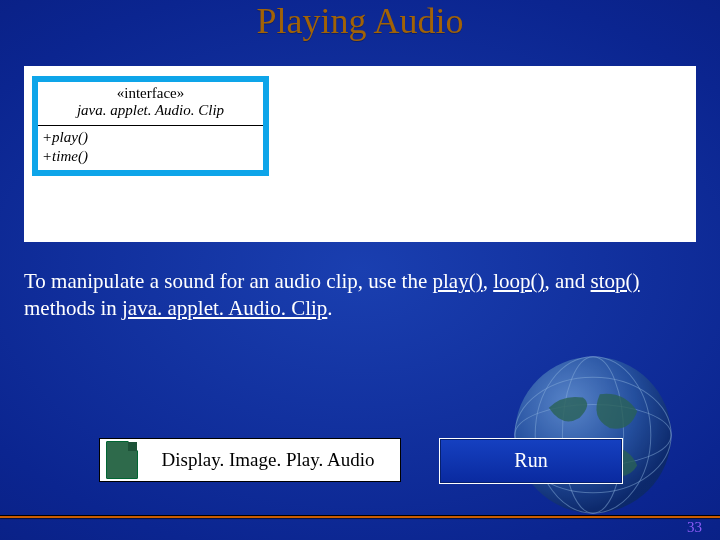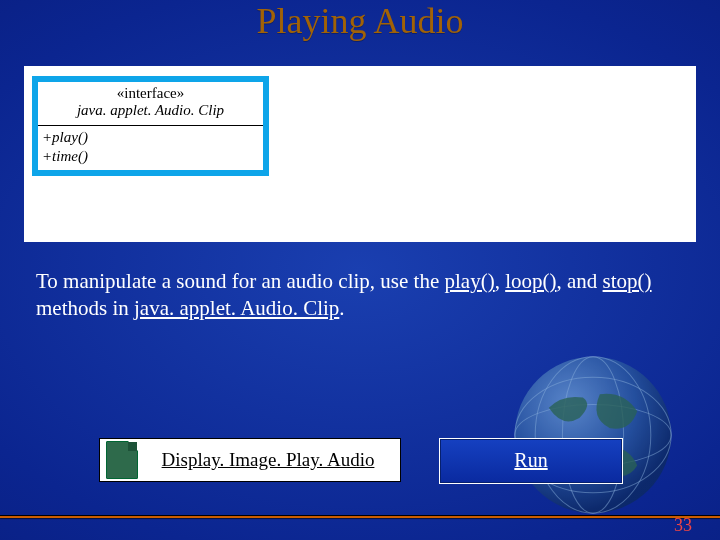--- a/index.html
+++ b/index.html
@@ -16,21 +16,21 @@
     font-size:36px;
     font-weight:400;
     text-shadow:0 1px 0 rgba(0,0,0,.25);
   }
   .footer-line{
     position:absolute;left:0;right:0;bottom:22px;height:3px;
     background:linear-gradient(to bottom,#c94b00,#cc6600);
     box-shadow:0 1px 0 #000 inset, 0 1px 1px rgba(0,0,0,.6);
   }
   .slide-number{
-    position:absolute;right:28px;bottom:4px;color:#ef4444;font-size:18px;
+    position:absolute;right:18px;bottom:4px;color:#8b5cf6;font-size:15px;
   }
   .diagram{
     background:#fff;
     margin:24px 24px 0 24px;
     height:176px;
     position:relative;
     font-size:15px;
   }
   .uml-box{
     position:absolute;left:8px;top:10px;
@@ -49,21 +49,21 @@
   .uml-bottom div{font-style:italic;padding:1px 0}
   .desc{
     position:absolute;left:280px;right:12px;
     font-size:14.5px;color:#000;line-height:1.22;
   }
   .desc-play{top:70px}
   .desc-loop{top:115px}
   .desc-stop{top:140px}
   .body-text{
     color:#fff;font-size:21px;line-height:1.28;
-    margin:26px 40px 0 36px;
+    margin:26px 40px 0 24px;
   }
   .body-text .u{text-decoration:underline}
   .bottom-buttons{
     position:absolute;left:100px;bottom:55px;right:40px;height:52px;
   }
   .file-btn{
     position:absolute;left:0;top:6px;width:300px;height:42px;
     background:#fff;outline:1px solid #000;
     display:flex;align-items:center;
   }
@@ -75,29 +75,28 @@
   .file-icon:before{
     content:"";position:absolute;top:-1px;right:-1px;
     border-style:solid;border-width:0 10px 10px 0;
     border-color:transparent #fff transparent transparent;
   }
   .file-icon:after{
     content:"";position:absolute;top:0;right:0;
     width:9px;height:9px;background:#1d5238;
   }
   .file-label{
-    color:#000;font-size:19px;text-decoration:underline;
+    color:#000;font-size:19px;
     flex:1;text-align:center;padding-right:10px;
   }
   .run-btn{
     position:absolute;left:340px;top:6px;width:180px;height:42px;
     background:linear-gradient(to bottom,#1540c0,#0a2aa0);
     border:1px solid #06206e;outline:1px solid #fff;
     color:#fff;font-size:20px;text-align:center;line-height:40px;
-    text-decoration:underline;
     font-family:inherit;
   }
   .globe{
     position:absolute;right:42px;bottom:20px;width:170px;height:170px;
     pointer-events:none;opacity:.85;
   }
 </style>
 </head>
 <body>
 

